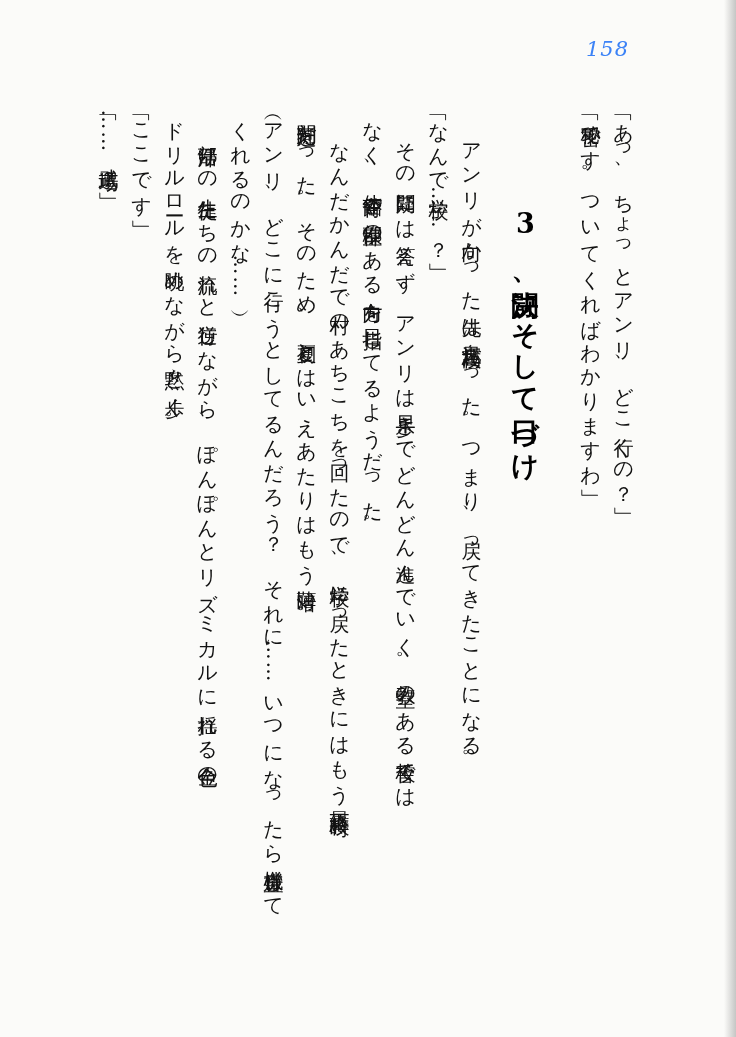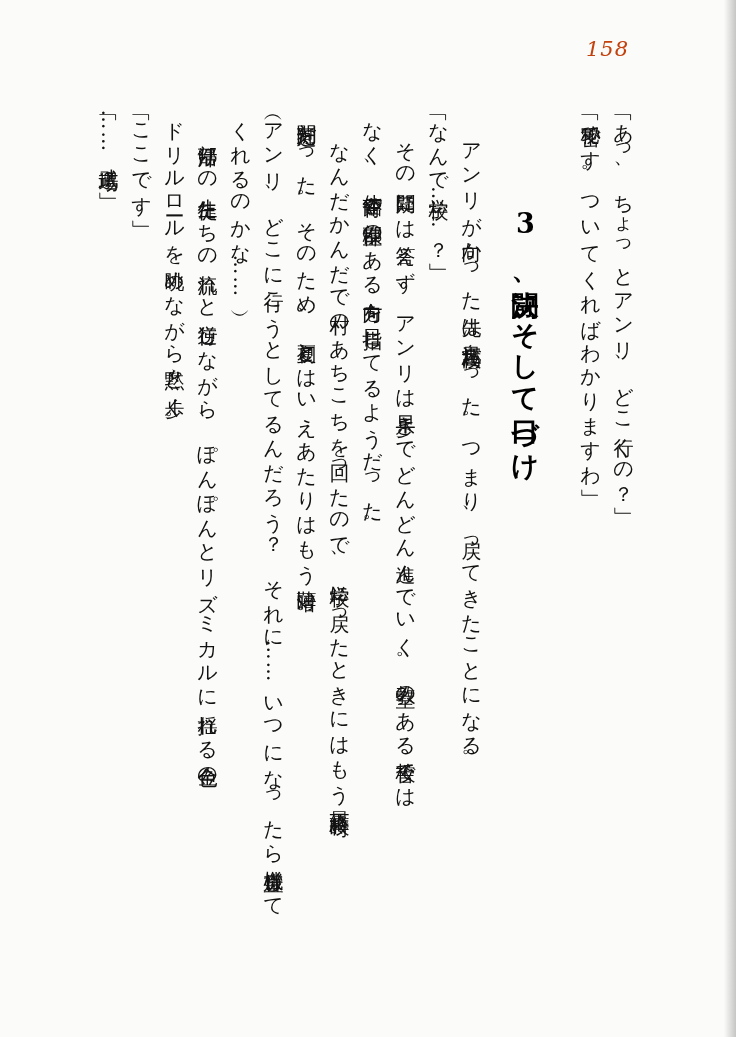--- a/index.html
+++ b/index.html
@@ -26,21 +26,21 @@
     background: linear-gradient(to right, rgba(110,110,110,0), rgba(110,110,110,0.38));
     pointer-events: none;
   }
   .page-number {
     position: absolute;
     top: 37px;
     left: 586px;
     font-style: italic;
     font-size: 21px;
     letter-spacing: 1px;
-    color: #c2410c;
+    color: #3b82f6;
   }
   .text-block {
     position: absolute;
     top: 108px;
     right: 96px;
     height: 856px;
     writing-mode: vertical-rl;
     -webkit-writing-mode: vertical-rl;
     font-size: 20px;
     color: #121212;

